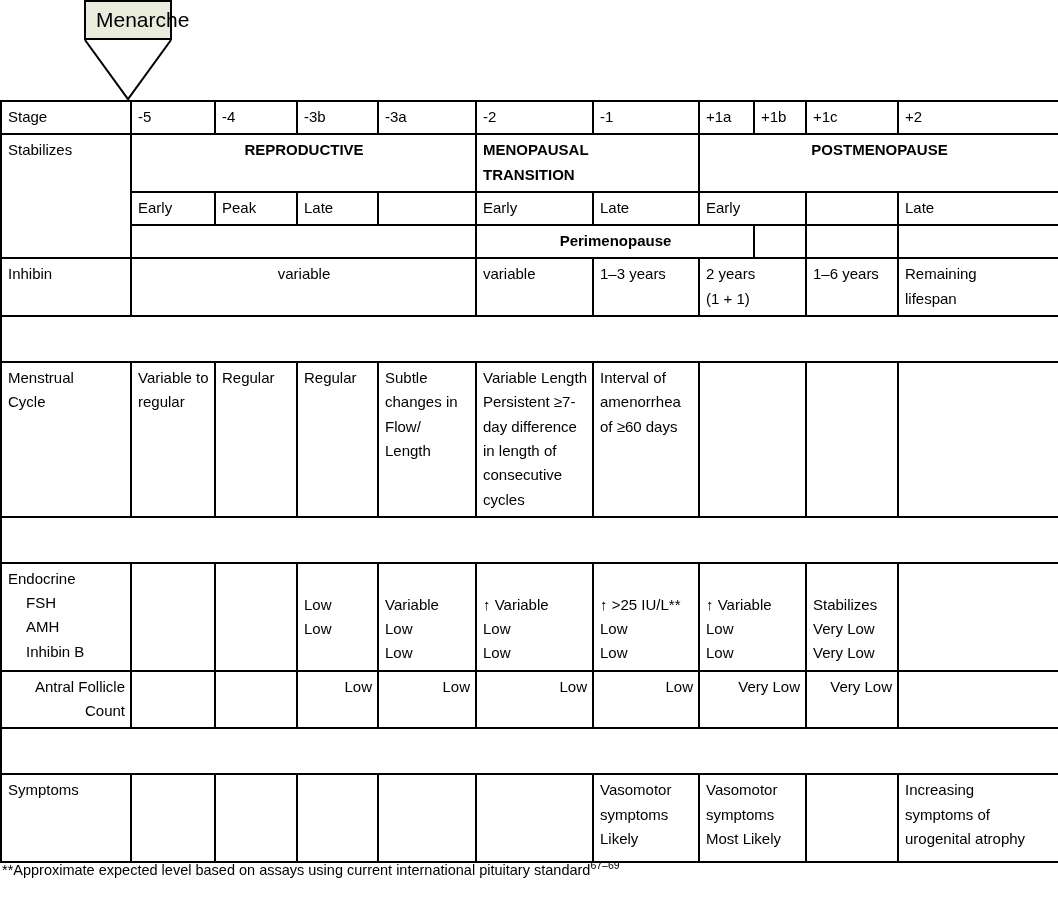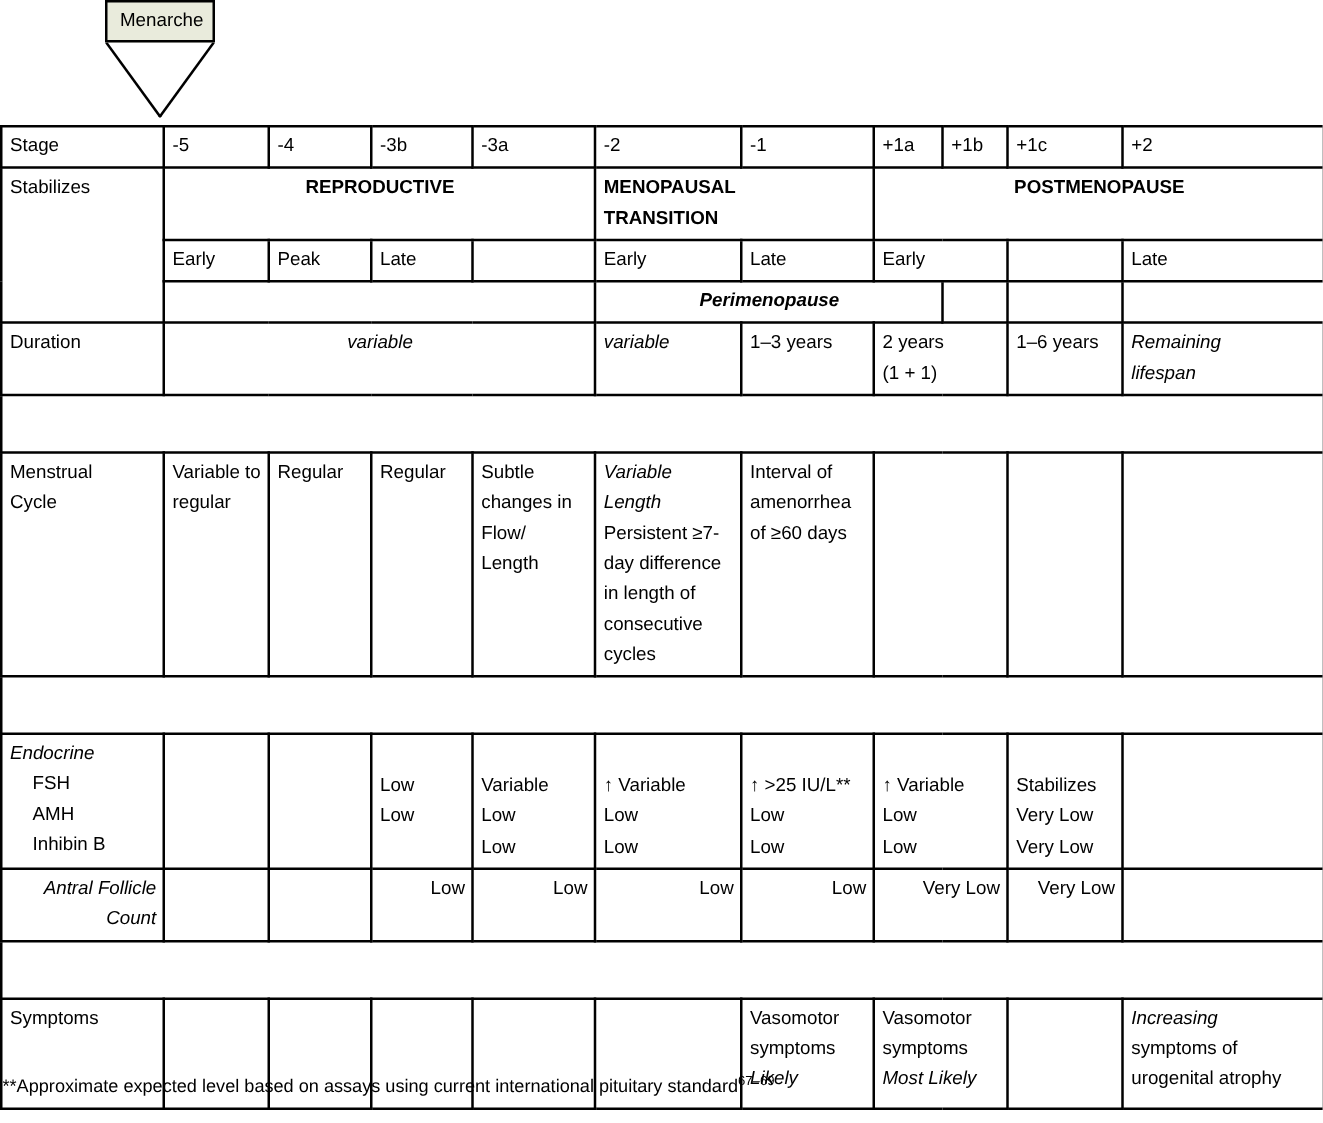--- a/index.html
+++ b/index.html
@@ -12,21 +12,21 @@
     color: #000000;
     overflow: hidden;
   }
   .sheet { position: relative; width: 1058px; height: 898px; }
 
   
   .marker { position: absolute; top: 0; }
   .marker-box {
     background: #E9EBDC;
     border: 2px solid #000;
-    font-size: 15px;
+    font-size: 21px;
     line-height: 1;
     padding: 7px 10px 8px;
     text-align: center;
     white-space: nowrap;
     box-sizing: border-box;
   }
   .marker-arrow {
     position: relative;
     height: 60px;
     overflow: hidden;
@@ -49,21 +49,21 @@
   }
   .tbl td {
     border: 2px solid #000;
     padding: 3px 5px 4px 6px;
     vertical-align: top;
     line-height: 1.62;
     background: #fff;
     box-sizing: border-box;
     word-wrap: break-word;
   }
-  .ital { font-style: italic; }
+  .ital { }
   .bold { font-weight: bold; }
   .ctr  { text-align: center; }
   .lblue { background: #C9D4E3; }
   .band-head {
     background: #305A84;
     color: #ffffff;
     font-weight: bold;
     font-size: 15.5px;
     letter-spacing: 0.2px;
     padding: 10px 8px 10px 8px;
@@ -163,21 +163,21 @@
     </tr>
 
     <tr>
       <td class="sub-cell" colspan="4"></td>
       <td class="sub-cell lblue bold ital ctr" colspan="3">Perimenopause</td>
       <td class="sub-cell"></td>
       <td class="sub-cell"></td>
     </tr>
 
     <tr>
-      <td class="dur-cell">Duration</td>
+      <td class="dur-cell">Inhibin</td>
       <td class="dur-cell ital ctr" colspan="4">variable</td>
       <td class="dur-cell ital">variable</td>
       <td class="dur-cell">1–3 years</td>
       <td class="dur-cell" colspan="2">
         <div>2 years</div>
         <div>(1 + 1)</div>
       </td>
       <td class="dur-cell">1–6 years</td>
       <td class="dur-cell ital">
         <div>Remaining</div>

